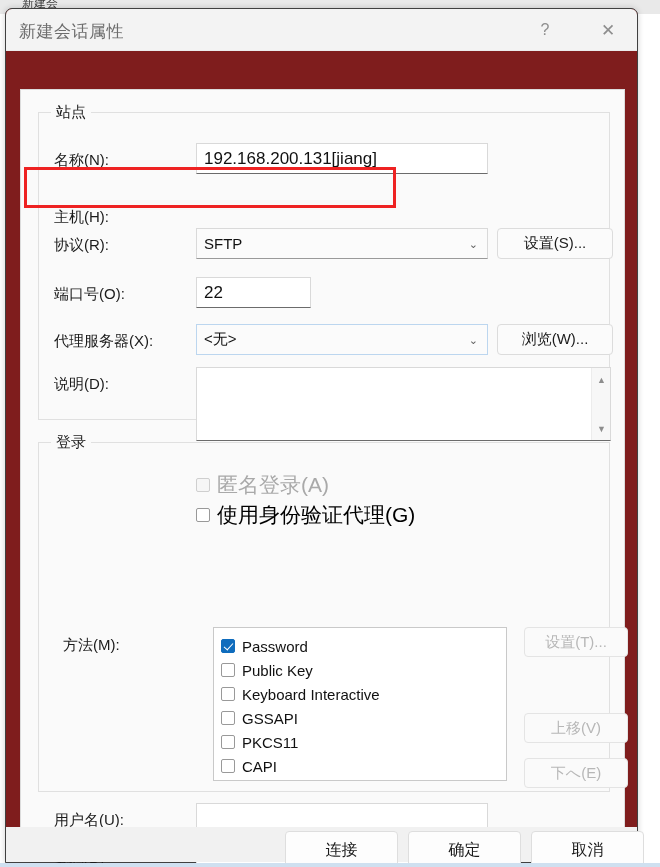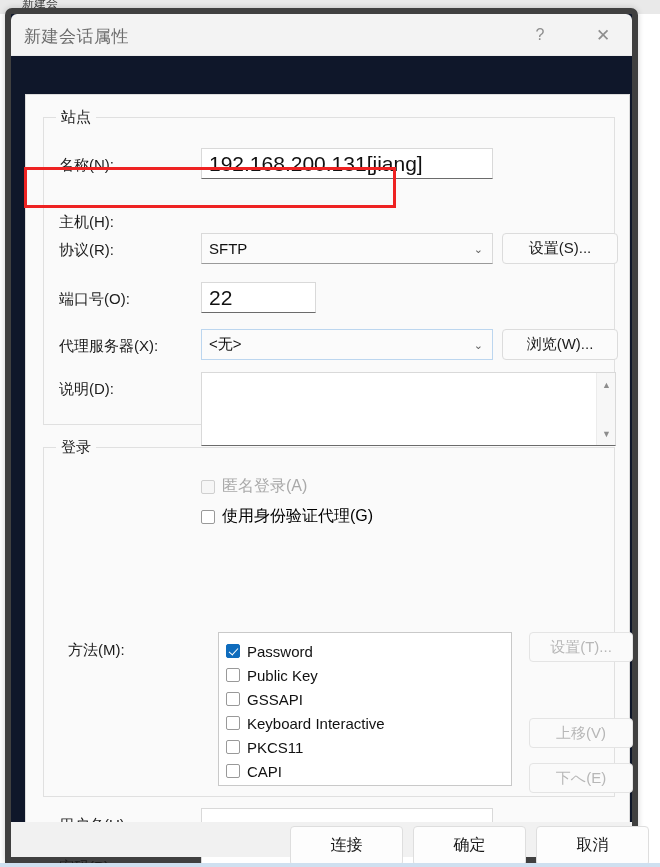--- a/index.html
+++ b/index.html
@@ -21,22 +21,22 @@
     font-size: 12px; color: #3a3a3a; white-space: nowrap;
     overflow: hidden; height: 13px; width: 90px;
     line-height: 13px;
   }
 
   
   #dialog {
     position: absolute;
     left: 5px; top: 8px;
     width: 633px; height: 855px;
-    background: #0f172a;
-    border: 6px solid #404040;
+    background: #7f1d1d;
+    border: 1px solid #404040;
     border-radius: 7px 7px 0 0;
     box-shadow: 0 0 6px rgba(0,0,0,0.18);
   }
 
   
   #titlebar {
     position: relative; height: 42px; width: 100%;
     background: #f3f3f3;
     border-radius: 6px 6px 0 0;
     border-bottom: 1px solid #ebebeb;
@@ -103,21 +103,21 @@
     font-size: 15px; color: #1b1b1b;
     white-space: nowrap;
   }
 
   
   .textbox {
     position: absolute;
     background: #ffffff;
     border: 1px solid #d9d9d9;
     border-bottom: 1px solid #6b6b6b;
-    font-size: 21px; color: #111111;
+    font-size: 17px; color: #111111;
     padding: 0 7px;
     display: flex; align-items: center;
     line-height: 1;
   }
 
   
   .combobox {
     position: absolute;
     background: #fbfbfb;
     border: 1px solid #d9d9d9;
@@ -161,21 +161,21 @@
     display: flex; align-items: center; justify-content: center;
     font-size: 9px; color: #8d8d8d;
   }
   #desc-up { top: 2px; }
   #desc-down { bottom: 2px; }
 
   
   .cbrow {
     position: absolute;
     display: flex; align-items: center;
-    font-size: 16px;
+    font-size: 21px;
   }
   .cbox {
     width: 14px; height: 14px;
     border: 1px solid #999999;
     border-radius: 2px;
     background: #ffffff;
     margin-right: 7px;
     flex: 0 0 auto;
     position: relative;
   }
@@ -314,25 +314,25 @@
           <div class="method-item">
             <span class="cbox checked"></span>
             <span>Password</span>
           </div>
           <div class="method-item">
             <span class="cbox"></span>
             <span>Public Key</span>
           </div>
           <div class="method-item">
             <span class="cbox"></span>
+            <span>Keyboard Interactive</span>
+          </div>
+          <div class="method-item">
+            <span class="cbox"></span>
             <span>GSSAPI</span>
-          </div>
-          <div class="method-item">
-            <span class="cbox"></span>
-            <span>Keyboard Interactive</span>
           </div>
           <div class="method-item">
             <span class="cbox"></span>
             <span>PKCS11</span>
           </div>
           <div class="method-item">
             <span class="cbox"></span>
             <span>CAPI</span>
           </div>
         </div>

